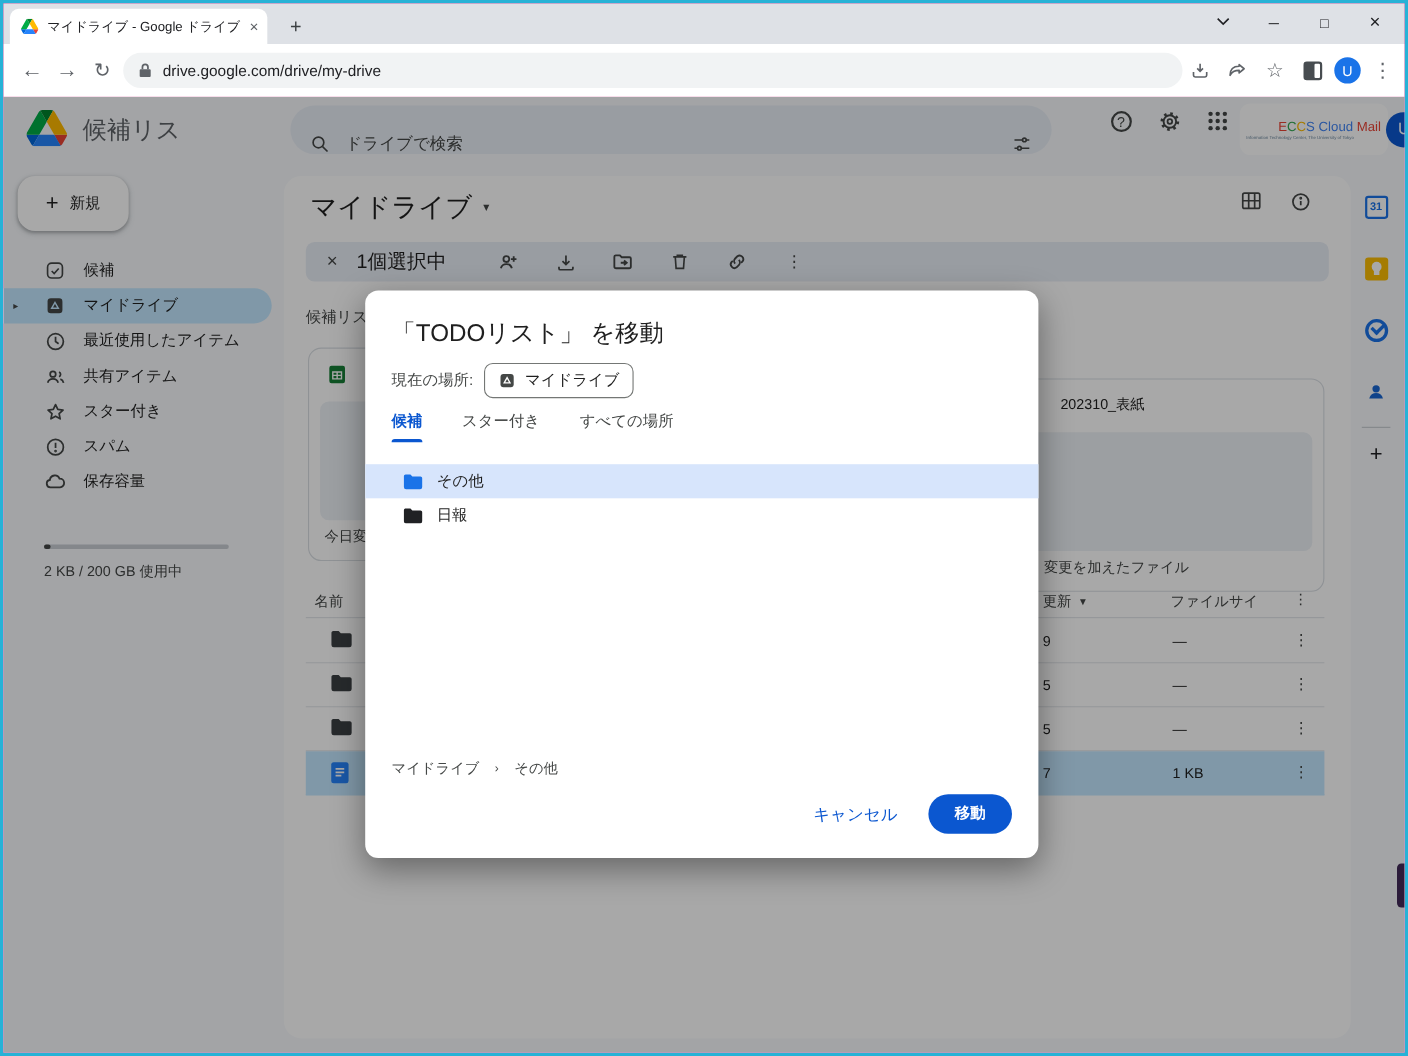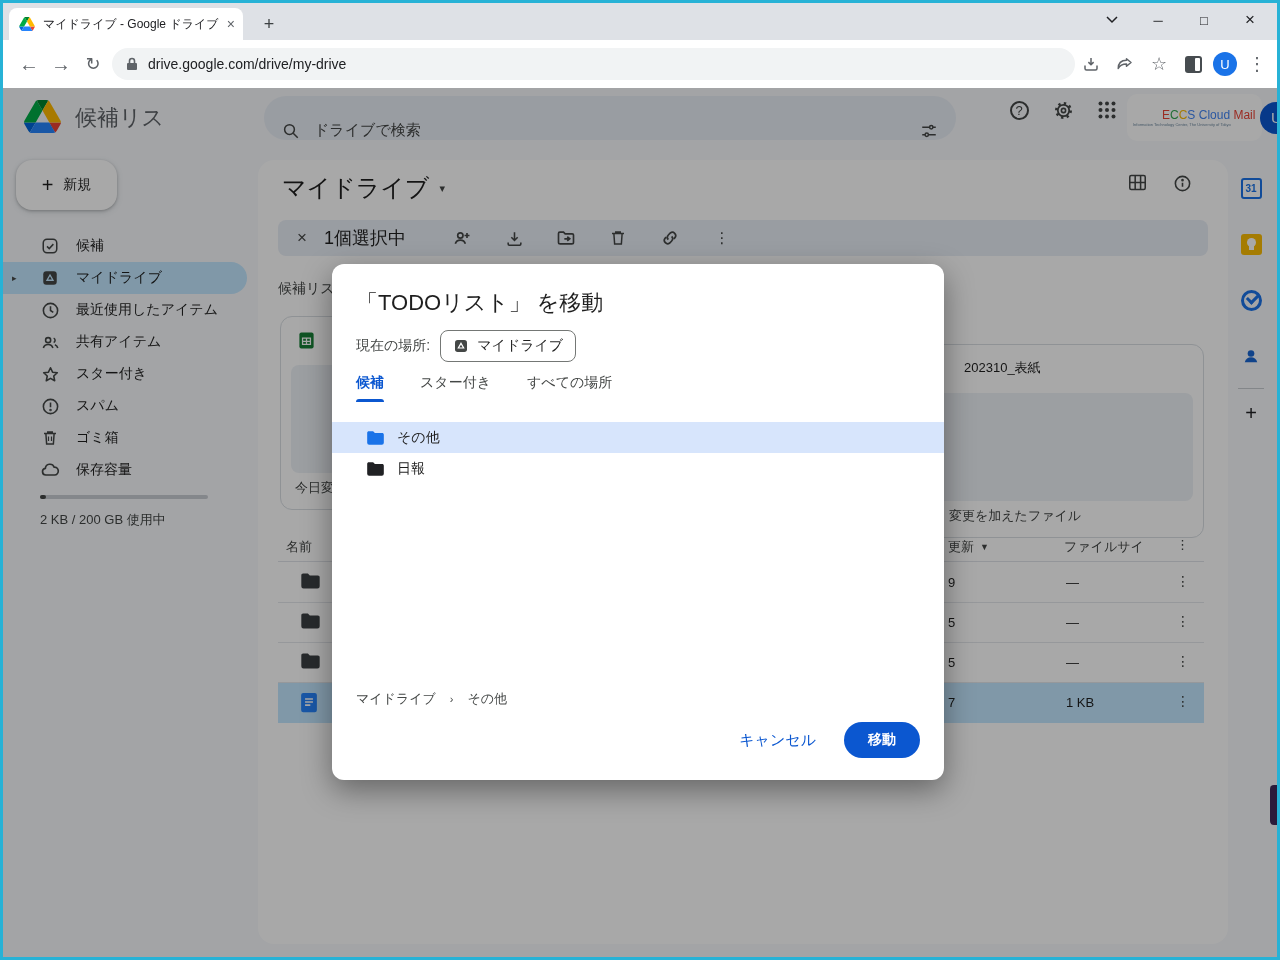--- a/index.html
+++ b/index.html
@@ -311,29 +311,20 @@
             <svg width="19" height="19" viewBox="0 0 24 24" fill="none" stroke="#444746" stroke-width="2">
                 <circle cx="12" cy="12" r="9"></circle>
                 <path d="M12 7v6"></path>
                 <circle cx="12" cy="16.5" r="0.6" fill="#444746"></circle>
               </svg>
           </span>
           <span>スパム</span>
         </div>
         <div class="nav-item">
           <span class="nav-icon">
-            <svg width="18" height="18" viewBox="0 0 24 24" fill="none" stroke="#444746" stroke-width="2">
-                <path d="M4 6h16M9 6V4h6v2M6.5 6l1 14h9l1-14"></path>
-                <path d="M10 10v6M14 10v6" stroke-width="1.6"></path>
-              </svg>
-          </span>
-          <span>ゴミ箱</span>
-        </div>
-        <div class="nav-item">
-          <span class="nav-icon">
             <svg width="20" height="20" viewBox="0 0 24 24" fill="none" stroke="#444746" stroke-width="2">
                 <path d="M7 18a4 4 0 0 1-.6-7.95A5.5 5.5 0 0 1 17 8.6 4.5 4.5 0 0 1 17.5 18z"></path>
               </svg>
           </span>
           <span>保存容量</span>
         </div>
       </div>
 
       <div class="storagebar">
           <span class="fill"></span>

